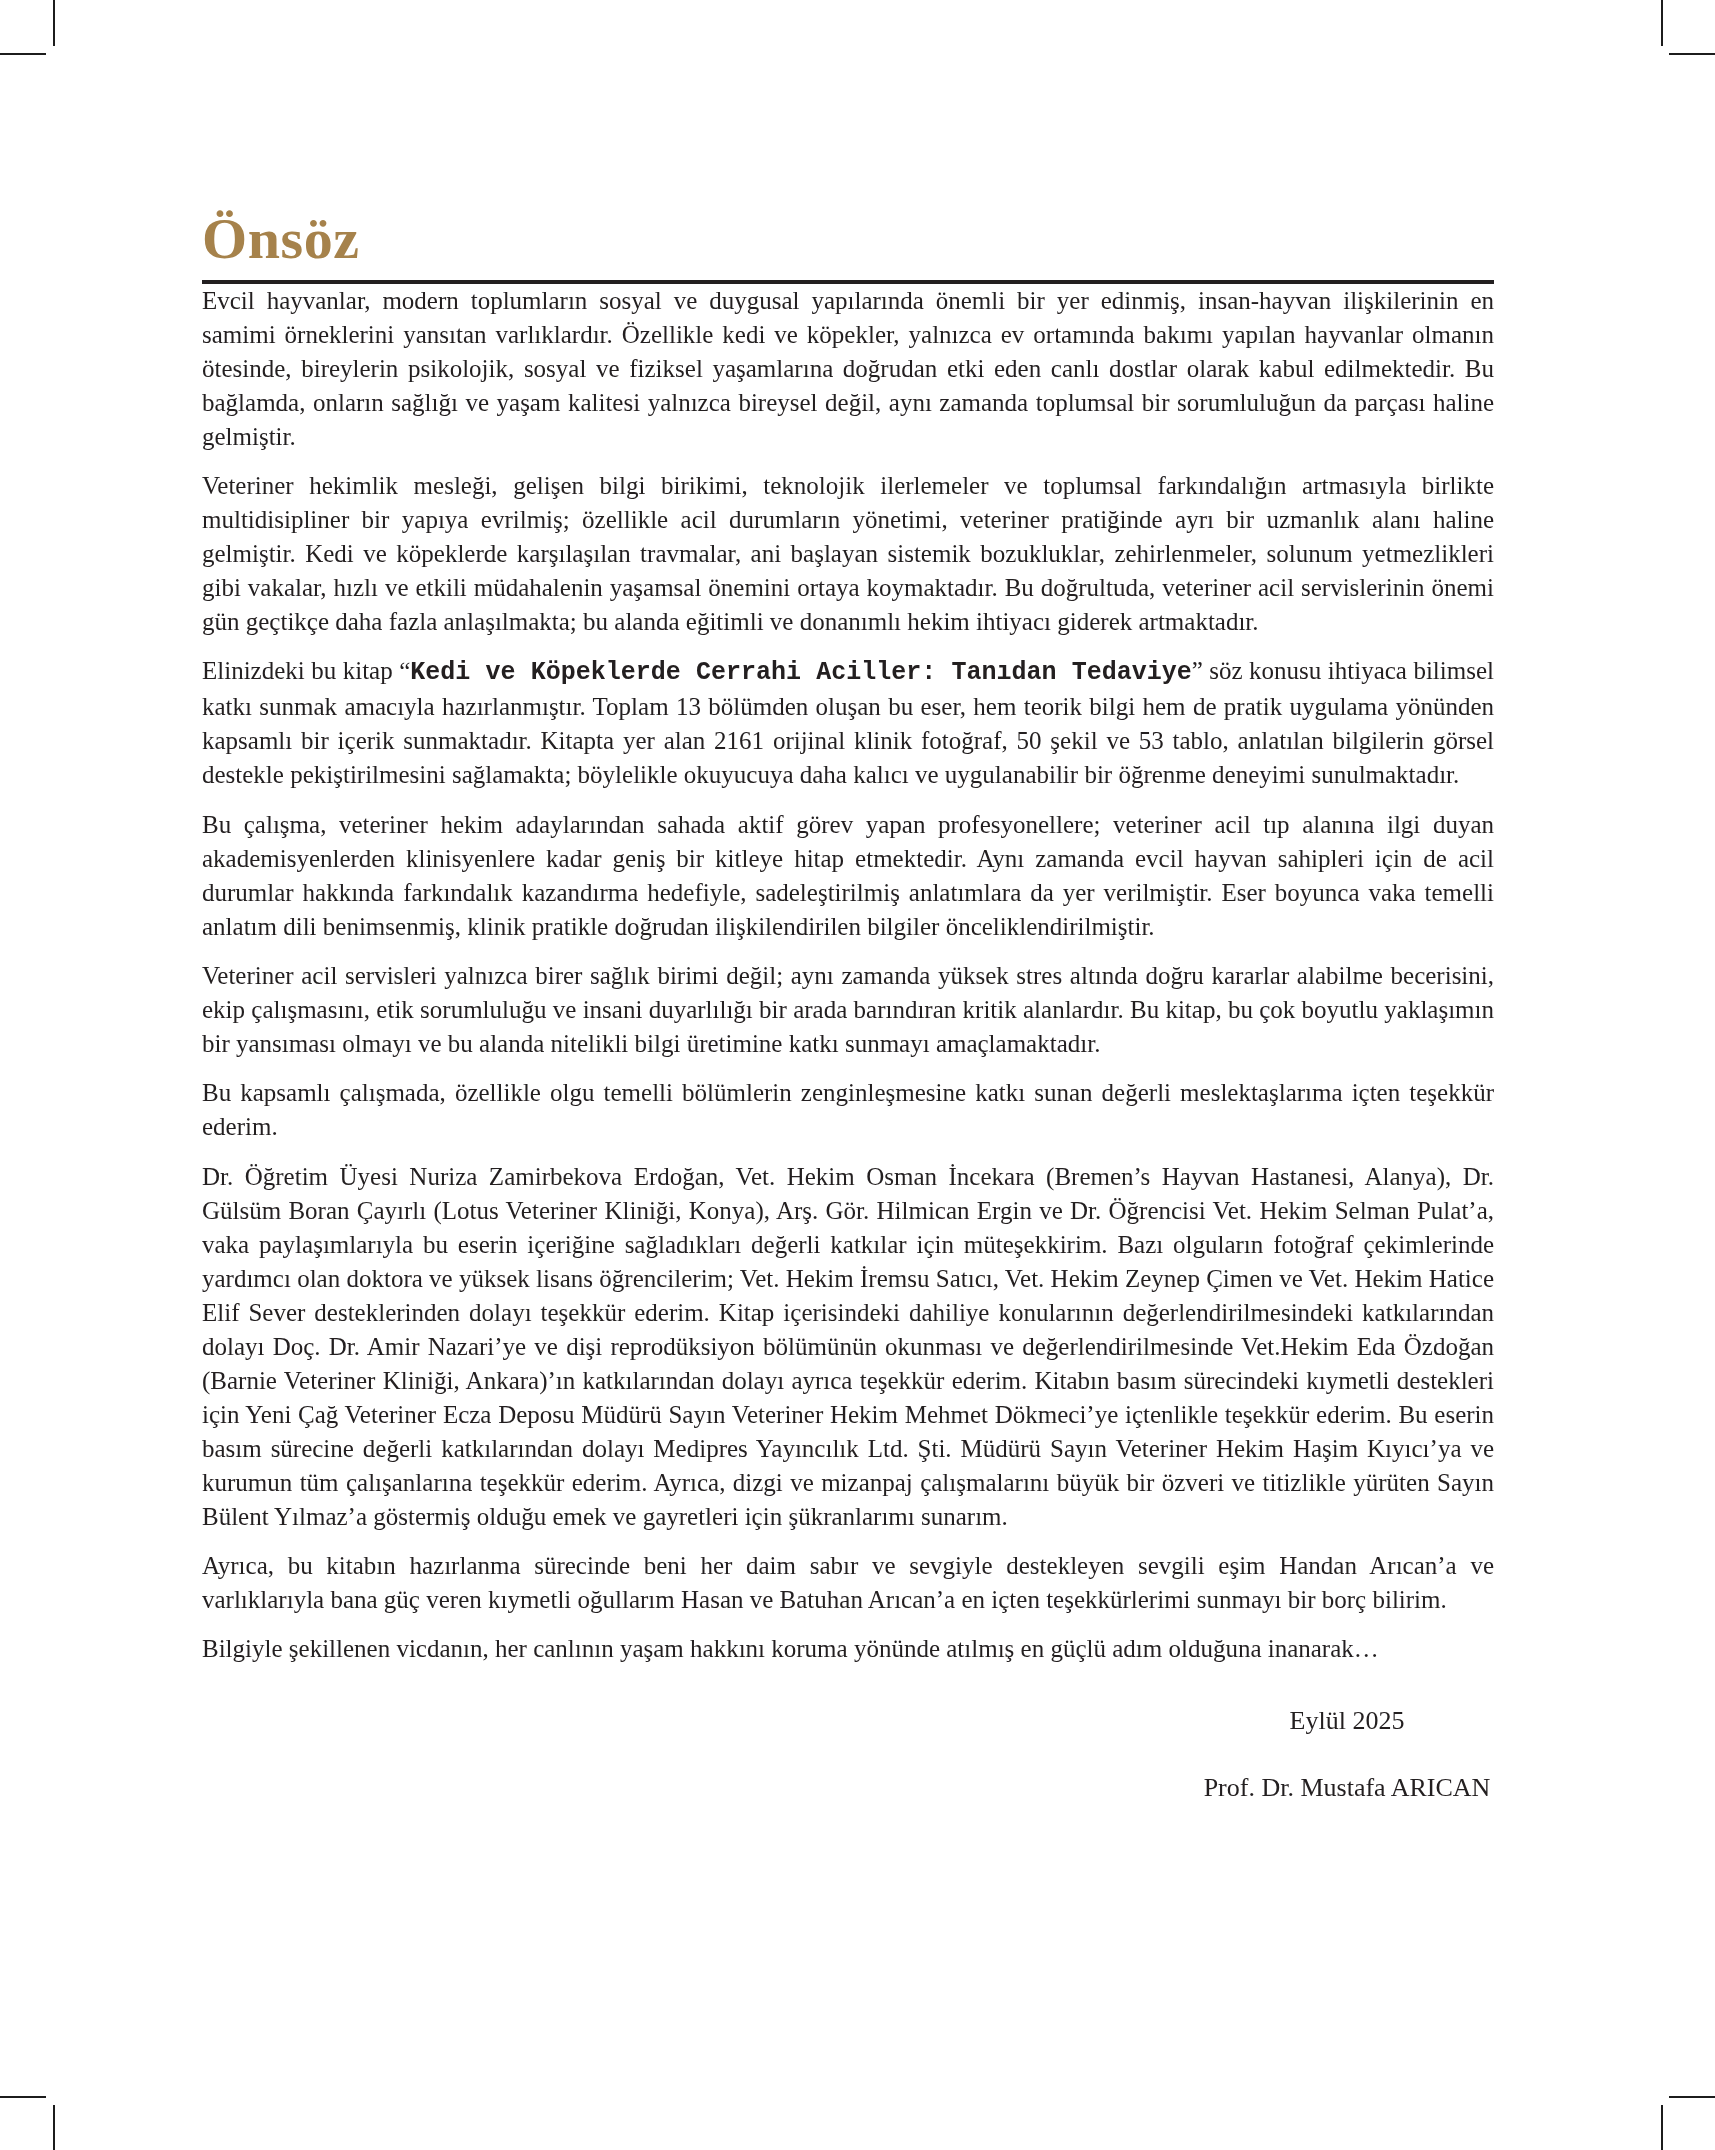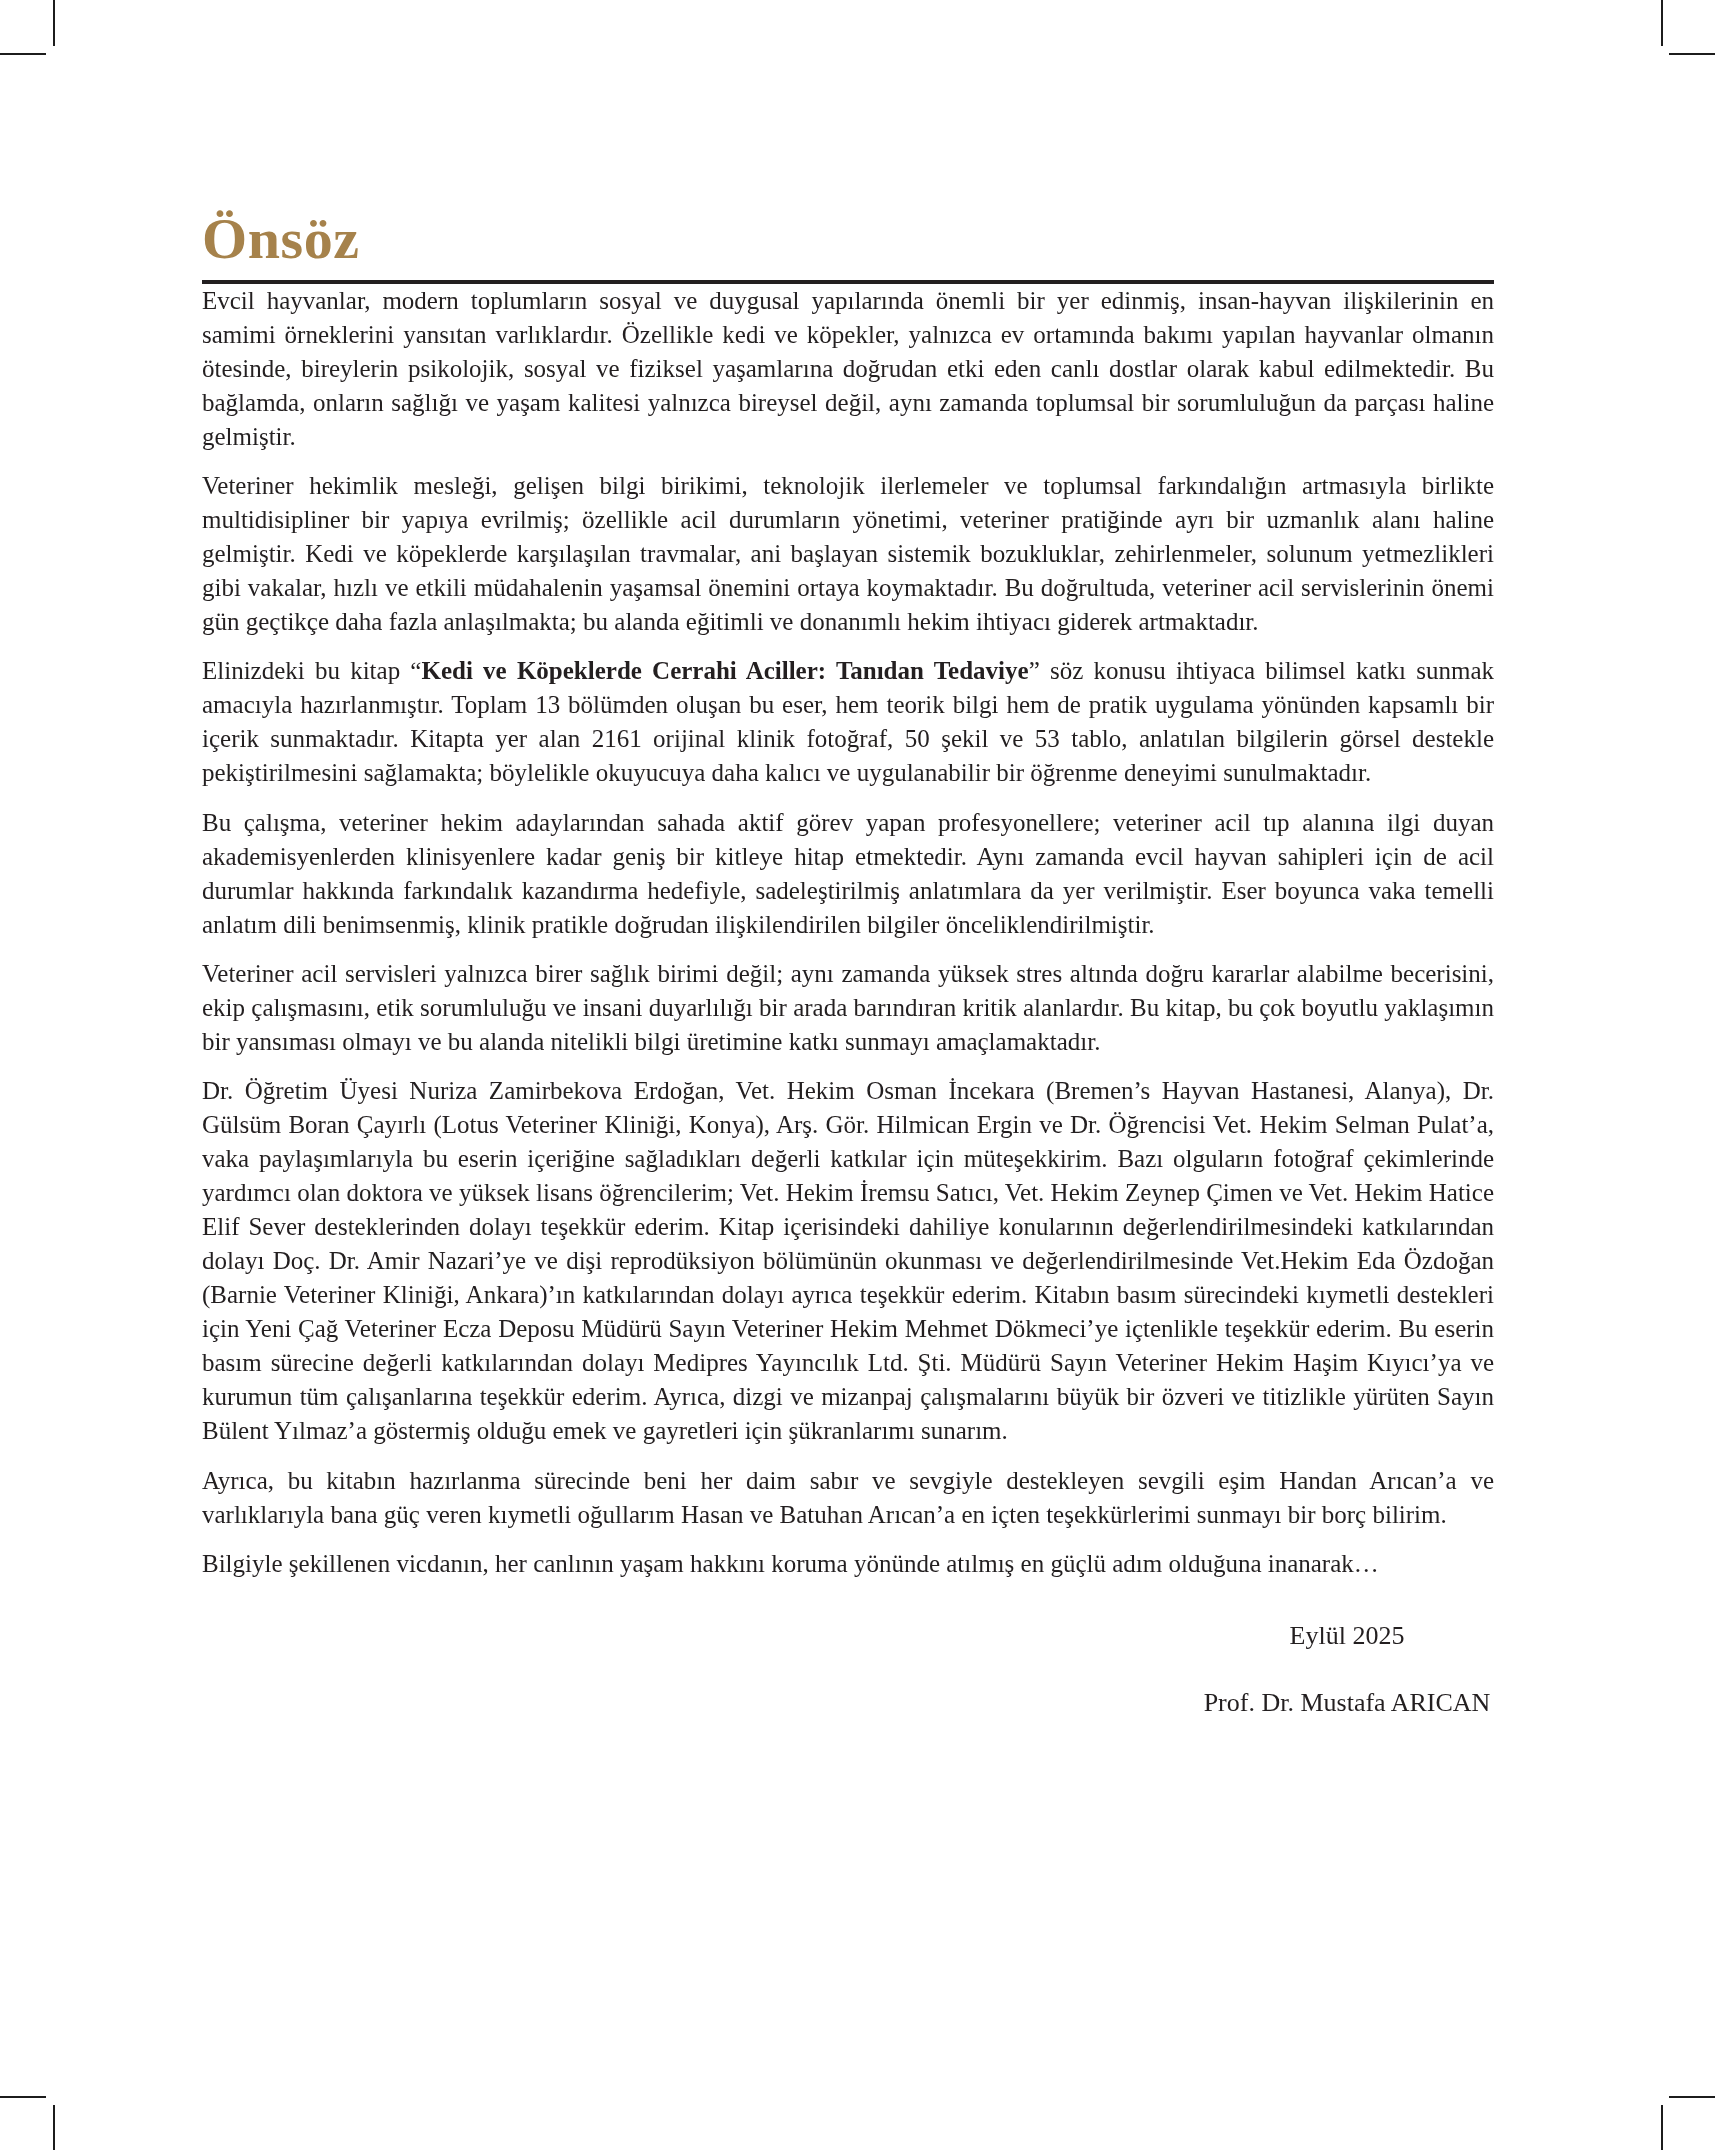--- a/index.html
+++ b/index.html
@@ -24,21 +24,21 @@
     color:var(--accent);letter-spacing:0.6px;
   }
   .rule{height:3.7px;background:var(--ink);margin-top:7.4px;}
   .bodytext{}
   .bodytext p.para{
     margin:0 0 15.3px 0;
     font-size:25px;line-height:34px;
     text-align:justify;text-justify:inter-word;
     color:var(--ink);
   }
-  .bodytext p.para span.bold{font-weight:bold;}
+  .bodytext p.para span.bold{font-weight:bold;font-family:Liberation Mono, monospace;}
   .signature{
     width:380px;
     margin:38px -43px 0 auto;
     text-align:center;
     font-size:26px;line-height:34px;color:var(--ink);
   }
   .signature .date{margin:0 0 33px 0;}
   .signature .author{margin:6px;}
 </style>
 </head>
@@ -56,20 +56,21 @@
 <div class="content">
   <h1 class="title">Önsöz</h1>
   <div class="rule"></div>
 
   <div class="bodytext">
       <p class="para"><span>Evcil hayvanlar, modern toplumların sosyal ve duygusal yapılarında önemli bir yer edinmiş, insan-hayvan ilişkilerinin en samimi örneklerini yansıtan varlıklardır. Özellikle kedi ve köpekler, yalnızca ev ortamında bakımı yapılan hayvanlar olmanın ötesinde, bireylerin psikolojik, sosyal ve fiziksel yaşamlarına doğrudan etki eden canlı dostlar olarak kabul edilmektedir. Bu bağlamda, onların sağlığı ve yaşam kalitesi yalnızca bireysel değil, aynı zamanda toplumsal bir sorumluluğun da parçası haline gelmiştir.</span></p>
       <p class="para"><span>Veteriner hekimlik mesleği, gelişen bilgi birikimi, teknolojik ilerlemeler ve toplumsal farkındalığın artmasıyla birlikte multidisipliner bir yapıya evrilmiş; özellikle acil durumların yönetimi, veteriner pratiğinde ayrı bir uzmanlık alanı haline gelmiştir. Kedi ve köpeklerde karşılaşılan travmalar, ani başlayan sistemik bozukluklar, zehirlenmeler, solunum yetmezlikleri gibi vakalar, hızlı ve etkili müdahalenin yaşamsal önemini ortaya koymaktadır. Bu doğrultuda, veteriner acil servislerinin önemi gün geçtikçe daha fazla anlaşılmakta; bu alanda eğitimli ve donanımlı hekim ihtiyacı giderek artmaktadır.</span></p>
       <p class="para"><span>Elinizdeki bu kitap “</span><span class="bold">Kedi ve Köpeklerde Cerrahi Aciller: Tanıdan Tedaviye</span><span>” söz konusu ihtiyaca bilimsel katkı sunmak amacıyla hazırlanmıştır. Toplam 13 bölümden oluşan bu eser, hem teorik bilgi hem de pratik uygulama yönünden kapsamlı bir içerik sunmaktadır. Kitapta yer alan 2161 orijinal klinik fotoğraf, 50 şekil ve 53 tablo, anlatılan bilgilerin görsel destekle pekiştirilmesini sağlamakta; böylelikle okuyucuya daha kalıcı ve uygulanabilir bir öğrenme deneyimi sunulmaktadır.</span></p>
       <p class="para"><span>Bu çalışma, veteriner hekim adaylarından sahada aktif görev yapan profesyonellere; veteriner acil tıp alanına ilgi duyan akademisyenlerden klinisyenlere kadar geniş bir kitleye hitap etmektedir. Aynı zamanda evcil hayvan sahipleri için de acil durumlar hakkında farkındalık kazandırma hedefiyle, sadeleştirilmiş anlatımlara da yer verilmiştir. Eser boyunca vaka temelli anlatım dili benimsenmiş, klinik pratikle doğrudan ilişkilendirilen bilgiler önceliklendirilmiştir.</span></p>
       <p class="para"><span>Veteriner acil servisleri yalnızca birer sağlık birimi değil; aynı zamanda yüksek stres altında doğru kararlar alabilme becerisini, ekip çalışmasını, etik sorumluluğu ve insani duyarlılığı bir arada barındıran kritik alanlardır. Bu kitap, bu çok boyutlu yaklaşımın bir yansıması olmayı ve bu alanda nitelikli bilgi üretimine katkı sunmayı amaçlamaktadır.</span></p>
+      <p class="para"><span>Bu kapsamlı çalışmada, özellikle olgu temelli bölümlerin zenginleşmesine katkı sunan değerli meslektaşlarıma içten teşekkür ederim.</span></p>
       <p class="para"><span>Dr. Öğretim Üyesi Nuriza Zamirbekova Erdoğan, Vet. Hekim Osman İncekara (Bremen’s Hayvan Hastanesi, Alanya), Dr. Gülsüm Boran Çayırlı (Lotus Veteriner Kliniği, Konya), Arş. Gör. Hilmican Ergin ve Dr. Öğrencisi Vet. Hekim Selman Pulat’a, vaka paylaşımlarıyla bu eserin içeriğine sağladıkları değerli katkılar için müteşekkirim. Bazı olguların fotoğraf çekimlerinde yardımcı olan doktora ve yüksek lisans öğrencilerim; Vet. Hekim İremsu Satıcı, Vet. Hekim Zeynep Çimen ve Vet. Hekim Hatice Elif Sever desteklerinden dolayı teşekkür ederim. Kitap içerisindeki dahiliye konularının değerlendirilmesindeki katkılarından dolayı Doç. Dr. Amir Nazari’ye ve dişi reprodüksiyon bölümünün okunması ve değerlendirilmesinde Vet.Hekim Eda Özdoğan (Barnie Veteriner Kliniği, Ankara)’ın katkılarından dolayı ayrıca teşekkür ederim. Kitabın basım sürecindeki kıymetli destekleri için Yeni Çağ Veteriner Ecza Deposu Müdürü Sayın Veteriner Hekim Mehmet Dökmeci’ye içtenlikle teşekkür ederim. Bu eserin basım sürecine değerli katkılarından dolayı Medipres Yayıncılık Ltd. Şti. Müdürü Sayın Veteriner Hekim Haşim Kıyıcı’ya ve kurumun tüm çalışanlarına teşekkür ederim. Ayrıca, dizgi ve mizanpaj çalışmalarını büyük bir özveri ve titizlikle yürüten Sayın Bülent Yılmaz’a göstermiş olduğu emek ve gayretleri için şükranlarımı sunarım.</span></p>
       <p class="para"><span>Ayrıca, bu kitabın hazırlanma sürecinde beni her daim sabır ve sevgiyle destekleyen sevgili eşim Handan Arıcan’a ve varlıklarıyla bana güç veren kıymetli oğullarım Hasan ve Batuhan Arıcan’a en içten teşekkürlerimi sunmayı bir borç bilirim.</span></p>
       <p class="para"><span>Bilgiyle şekillenen vicdanın, her canlının yaşam hakkını koruma yönünde atılmış en güçlü adım olduğuna inanarak…</span></p>
     </div>
 
   <div class="signature">
     <div class="date">Eylül 2025</div>
     <div class="author">Prof. Dr. Mustafa ARICAN</div>
   </div>
 </div>

